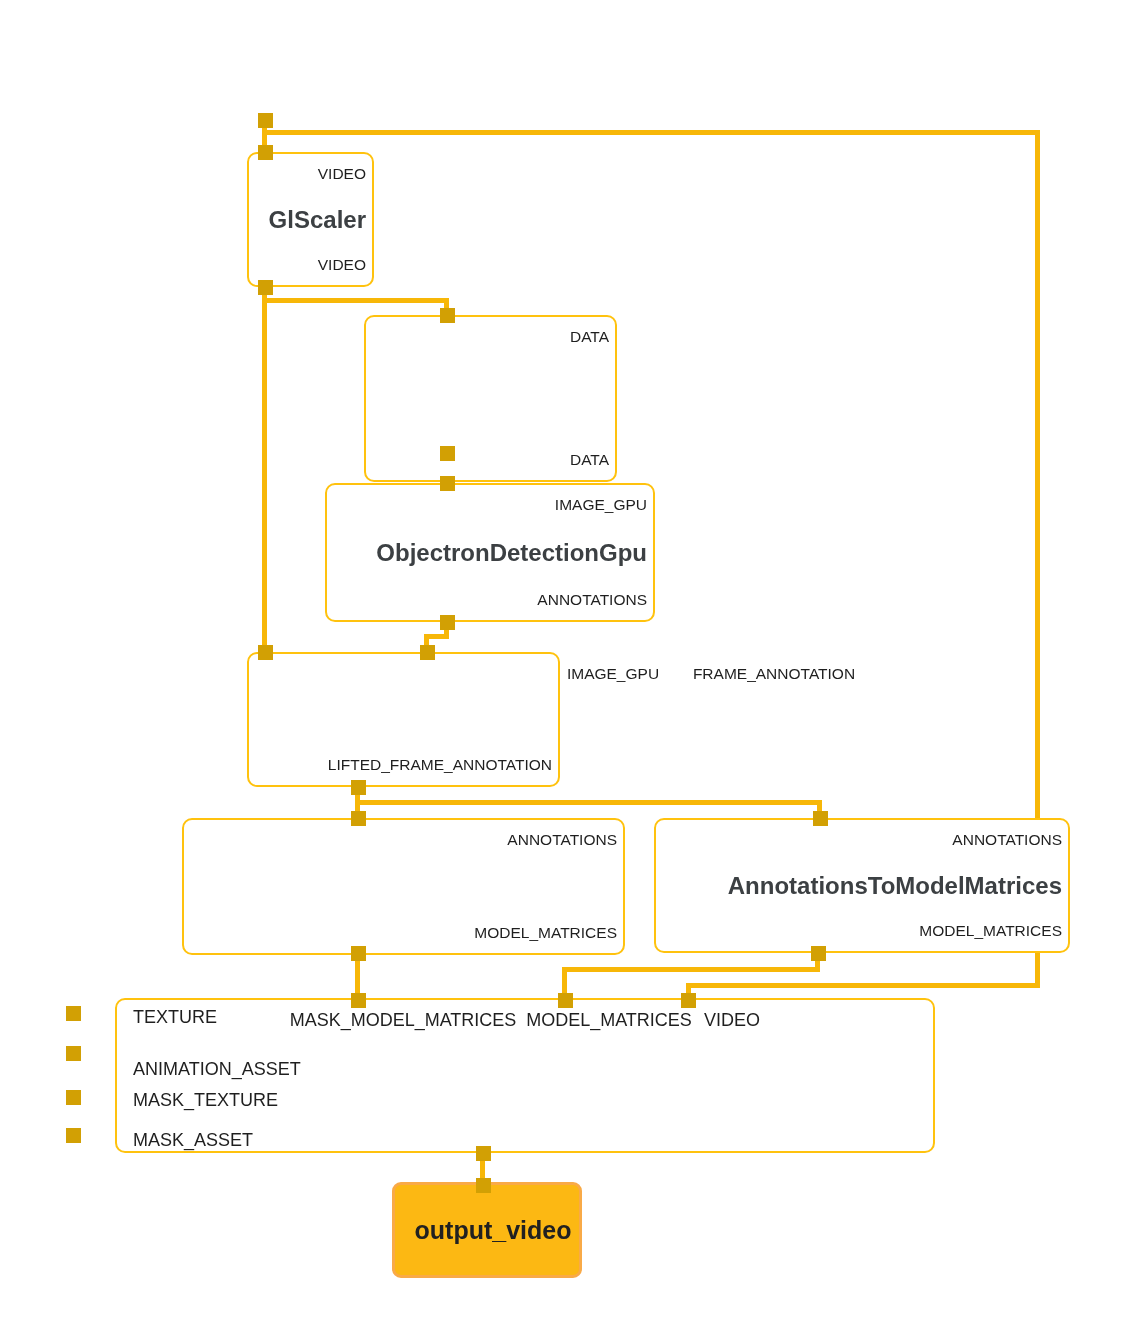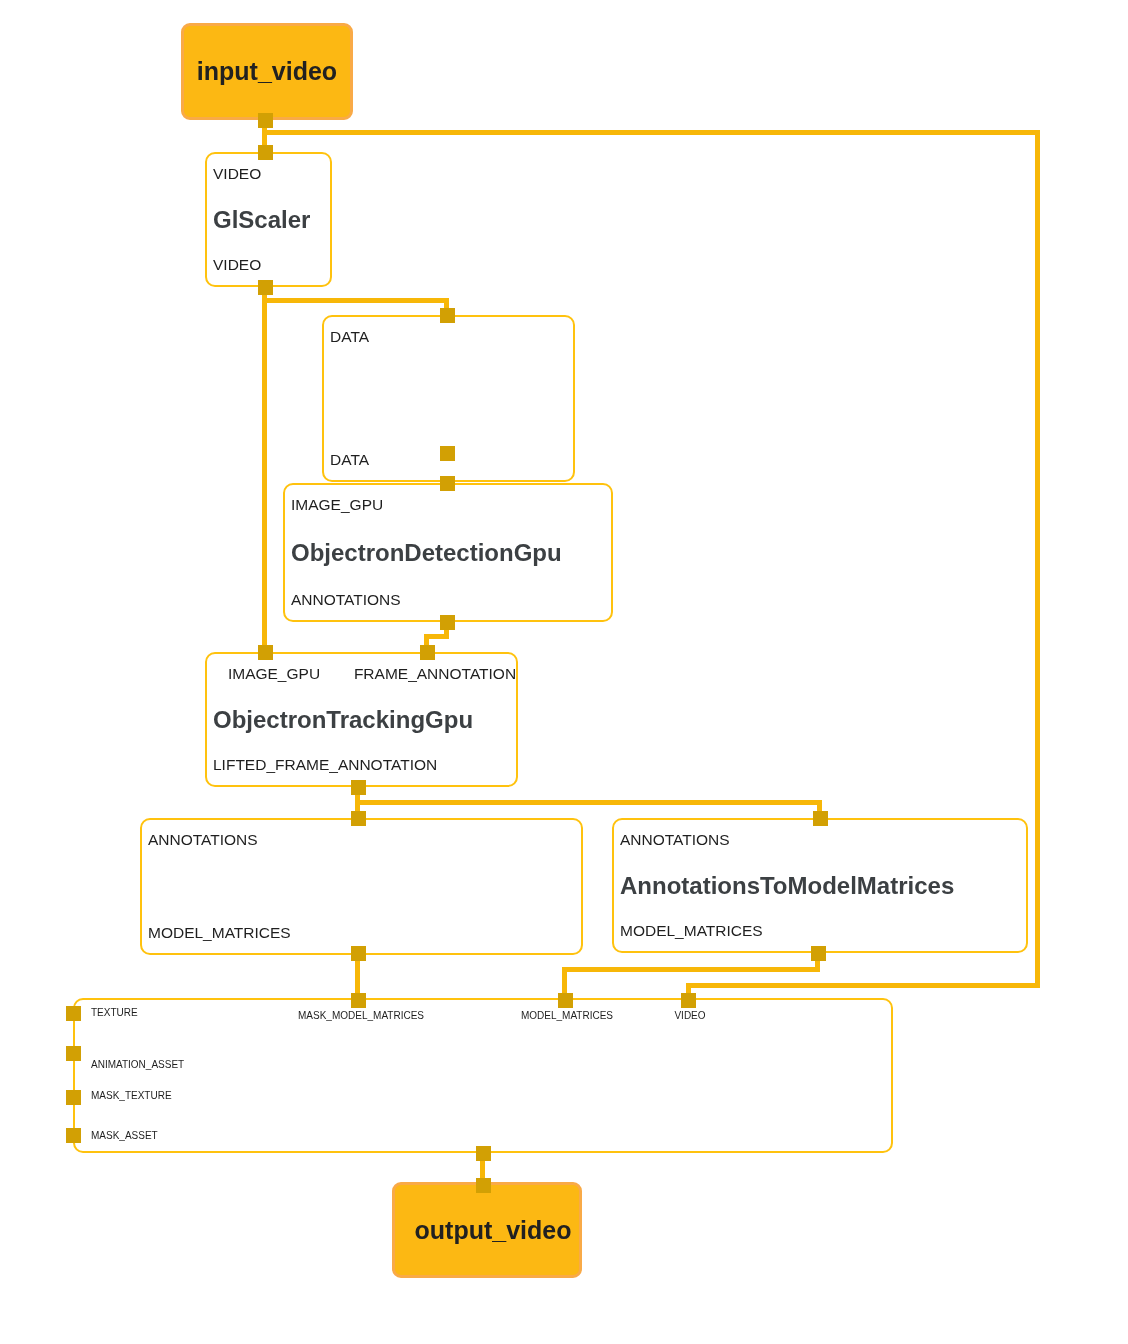--- a/index.html
+++ b/index.html
@@ -24,22 +24,23 @@
   .edge{position:absolute;background:var(--edge);}
   .port{position:absolute;width:15px;height:15px;background:var(--port);}
   .node{
     position:absolute;
     box-sizing:border-box;
     background:var(--node_fill);
     border:2.5px solid var(--node_border);
     border-radius:10px;
     display:flex;flex-direction:column;
     justify-content:space-between;
-    align-items:flex-start;
+    align-items:flex-end;
     padding:11px 6px;
+    margin-left:42px;
   }
   .node .title{
     font-size:24px;font-weight:bold;color:var(--title_text);
     text-align:center;white-space:nowrap;
   }
   .port-label{
     font-size:15.5px;color:var(--label_text);
     text-align:center;white-space:nowrap;
   }
   .terminal{
@@ -51,21 +52,21 @@
     display:flex;align-items:center;justify-content:center;
     font-size:25px;font-weight:bold;color:#212121;
     white-space:nowrap;
   }
   
   .top-row{position:relative;height:19px;}
   .top-row .port-label{position:absolute;transform:translateX(-50%);top:0;}
   
   #node-gl-animation-overlay{padding:0;}
   #node-gl-animation-overlay .abs-label{
-    position:absolute;font-size:10px;color:var(--label_text);white-space:nowrap;
+    position:absolute;font-size:18px;color:var(--label_text);white-space:nowrap;
   }
   #node-gl-animation-overlay .top-label{transform:translateX(-50%);top:10px;}
   #node-gl-animation-overlay .title{
     position:absolute;left:0;right:0;top:56px;
   }
 </style>
 </head>
 <body>
 
 <div id="canvas">
@@ -94,23 +95,20 @@
   <div class="edge" style="left:817px;top:800px;width:5px;height:19px;"></div>
 
   <div class="edge" style="left:355px;top:953px;width:5px;height:49px;"></div>
 
   <div class="edge" style="left:815px;top:953px;width:5px;height:19px;"></div>
   <div class="edge" style="left:562px;top:967px;width:258px;height:5px;"></div>
   <div class="edge" style="left:562px;top:967px;width:5px;height:35px;"></div>
 
   <div class="edge" style="left:480px;top:1150px;width:5px;height:34px;"></div>
 
-  <div class="terminal" style="left:181px;top:23px;width:172px;height:97px;">
-    <span>input_video</span>
-  </div>
 
   <div class="node" style="left:205px;top:152px;width:127px;height:135px;">
     <div class="port-label">VIDEO</div>
     <div class="title">GlScaler</div>
     <div class="port-label">VIDEO</div>
   </div>
 
   <div class="node" style="left:322px;top:315px;width:253px;height:167px;">
     <div class="port-label">DATA</div>
     <div class="port-label">DATA</div>
@@ -120,21 +118,20 @@
     <div class="port-label">IMAGE_GPU</div>
     <div class="title">ObjectronDetectionGpu</div>
     <div class="port-label">ANNOTATIONS</div>
   </div>
 
   <div class="node" style="left:205px;top:652px;width:313px;height:135px;">
     <div class="top-row">
       <span class="port-label" style="left:61px;">IMAGE_GPU</span>
       <span class="port-label" style="left:222px;">FRAME_ANNOTATION</span>
     </div>
-    <div class="title">ObjectronTrackingGpu</div>
     <div class="port-label">LIFTED_FRAME_ANNOTATION</div>
   </div>
 
   <div class="node" style="left:140px;top:818px;width:443px;height:137px;">
     <div class="port-label">ANNOTATIONS</div>
     <div class="port-label">MODEL_MATRICES</div>
   </div>
 
   <div class="node" style="left:612px;top:818px;width:416px;height:135px;">
     <div class="port-label">ANNOTATIONS</div>

